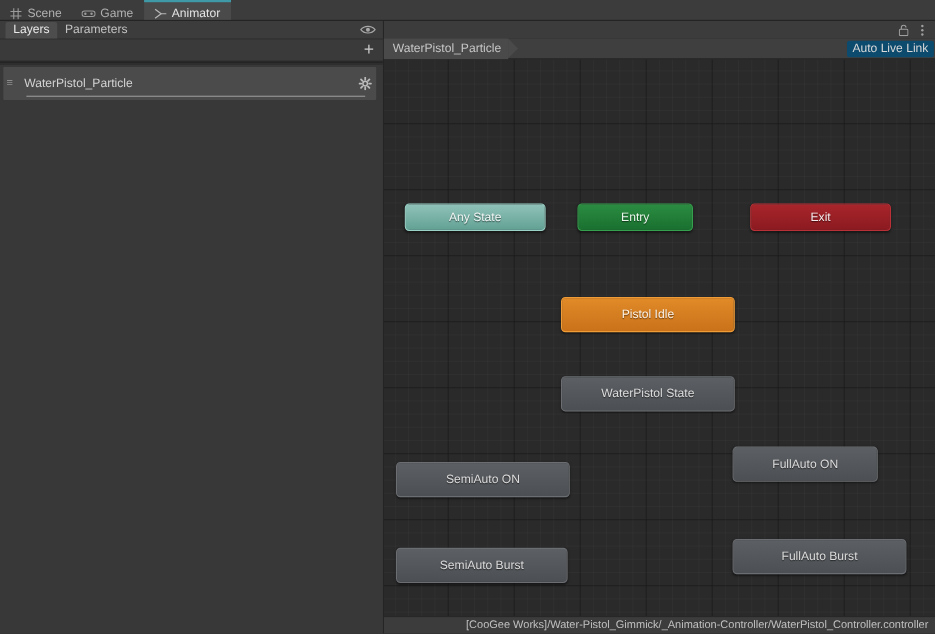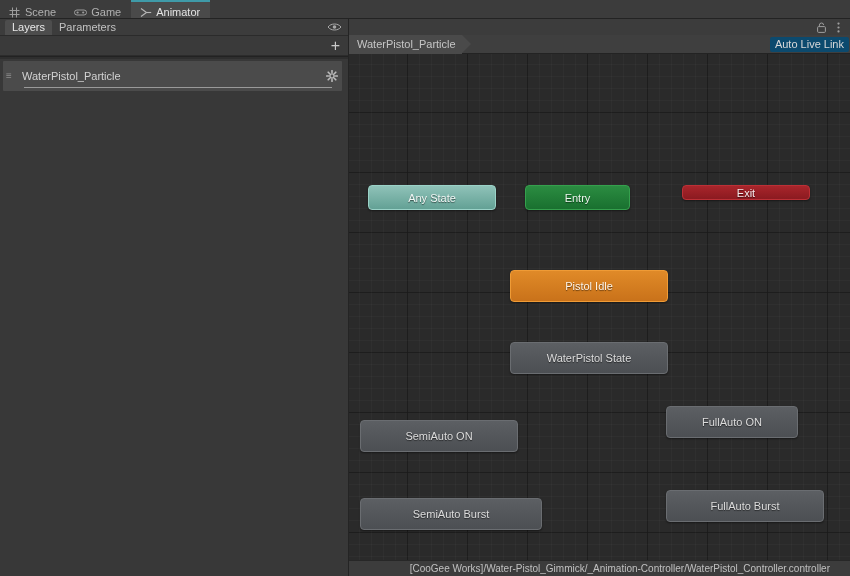--- a/index.html
+++ b/index.html
@@ -85,21 +85,21 @@
         text-shadow:0 1px 1px rgba(0,0,0,.55);
         box-shadow:0 1px 2px rgba(0,0,0,.45);}
   .node.normal{background:linear-gradient(#5c5f63,#4c4f53);border:1px solid #6a6d71;color:#dcdcdc;}
   .node.anystate{background:linear-gradient(#8fc2b8,#63a195);border:1px solid #9ad2c7;color:#f2f8f6;}
   .node.entry{background:linear-gradient(#2b8c41,#19702f);border:1px solid #35a04d;color:#eaf6ec;}
   .node.exit{background:linear-gradient(#a8252b,#8b1a20);border:1px solid #bb3036;color:#f7e9ea;}
   .node.default{background:linear-gradient(#e08a28,#c9721a);border:1px solid #ef9b36;color:#fff4e6;}
 
   
   .statusbar{height:16px;background:#3c3c3c;border-top:1px solid #272727;display:flex;align-items:center;
-             justify-content:flex-end;padding-right:20px;box-sizing:border-box;flex:0 0 auto;}
+             justify-content:flex-end;padding-right:6px;box-sizing:border-box;flex:0 0 auto;}
   .statusbar span{font-size:10px;color:#c0c0c0;}
   .leftfooter{position:absolute;left:0;bottom:0;width:348px;height:16px;background:#383838;}
 </style>
 </head>
 <body>
 
 <div id="app">
 
   <div class="tabbar">
     <div class="tab">
@@ -243,36 +243,36 @@
             <line x1="398.6" y1="398" x2="398.6" y2="436" stroke="#b9b9b9" stroke-width="1.5" stroke-opacity=".82"></line>
             <polygon points="398.6,411.1 394.38800000000003,420.55 402.812,420.55" fill="#f0f0f0"></polygon>
           </svg>
         <div id="node-layer">
             <div class="node anystate" style="left: 19px; top: 131px; width: 128px; height: 25px;">
               <span>Any State</span>
             </div>
             <div class="node entry" style="left: 176px; top: 131px; width: 105px; height: 25px;">
               <span>Entry</span>
             </div>
-            <div class="node exit" style="left: 333px; top: 131px; width: 128px; height: 15px;">
+            <div class="node exit" style="left: 333px; top: 131px; width: 128px; height: 25px;">
               <span>Exit</span>
             </div>
             <div class="node default" style="left: 161px; top: 216px; width: 158px; height: 32px;">
               <span>Pistol Idle</span>
             </div>
             <div class="node normal" style="left: 161px; top: 288px; width: 158px; height: 32px;">
               <span>WaterPistol State</span>
             </div>
             <div class="node normal" style="left: 11px; top: 366px; width: 158px; height: 32px;">
               <span>SemiAuto ON</span>
             </div>
             <div class="node normal" style="left: 317px; top: 352px; width: 132px; height: 32px;">
               <span>FullAuto ON</span>
             </div>
-            <div class="node normal" style="left: 11px; top: 444px; width: 182px; height: 32px;">
+            <div class="node normal" style="left: 11px; top: 444px; width: 156px; height: 32px;">
               <span>SemiAuto Burst</span>
             </div>
             <div class="node normal" style="left: 317px; top: 436px; width: 158px; height: 32px;">
               <span>FullAuto Burst</span>
             </div>
           </div>
       </div>
 
       <div class="statusbar">
         <span>[CooGee Works]/Water-Pistol_Gimmick/_Animation-Controller/WaterPistol_Controller.controller</span>

